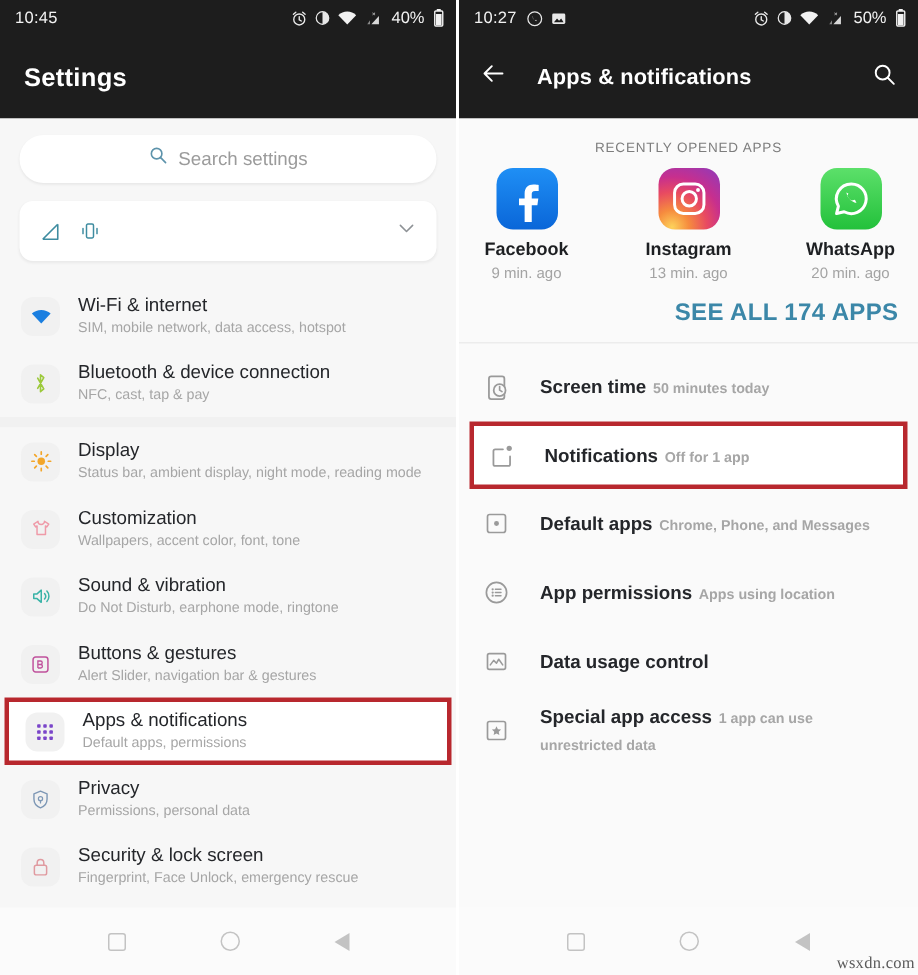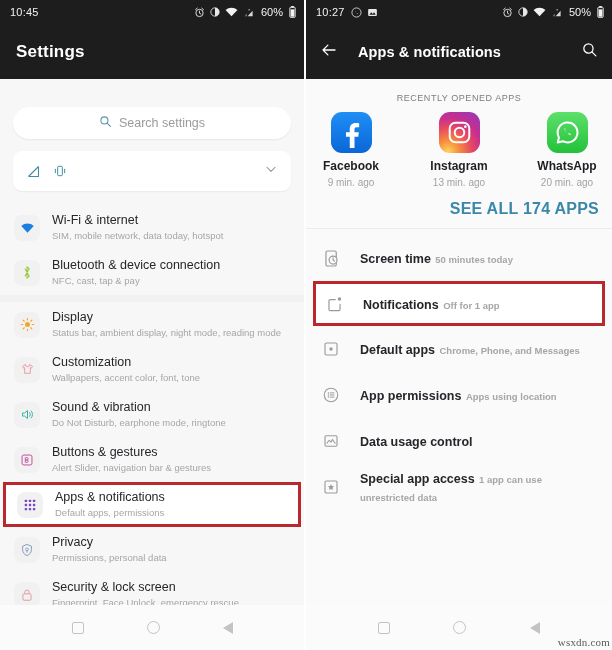--- a/index.html
+++ b/index.html
@@ -80,21 +80,21 @@
 
   
   .content {
     height: 571px;
     background: #f7f7f7;
     overflow: hidden;
     position: relative;
   }
   .content.right { background: #fafafa; }
 
-  .searchwrap { padding: 28px 13px 0 13px; }
+  .searchwrap { padding: 11px 13px 0 13px; }
   .searchbar {
     height: 32px;
     background: #ffffff;
     border-radius: 17px;
     display: flex;
     align-items: center;
     justify-content: center;
     gap: 7px;
     box-shadow: 0 1px 2px rgba(0,0,0,.07);
   }
@@ -307,21 +307,21 @@
               <path d="M12 17 1 5.5A16 16 0 0 1 23 5.5z" fill="#f2f2f2"></path>
             </svg>
         </span>
         <span class="sb-ico">
           <svg width="11" height="11" viewBox="0 0 24 24">
               <path d="M21 20H10L21 8z" fill="#d8d8d8"></path>
               <path d="M4 20h4V14z" fill="#8a8a8a"></path>
               <text x="11" y="8" font-size="9" fill="#e8e8e8" font-family="sans-serif">×</text>
             </svg>
         </span>
-        <span class="sb-pct">60%</span>
+        <span class="sb-pct">40%</span>
         <span class="sb-ico">
           <svg width="7" height="12" viewBox="0 0 10 18">
               <rect x="3" y="0" width="4" height="2" fill="#f2f2f2"></rect>
               <rect x="1" y="2" width="8" height="15" rx="1" fill="none" stroke="#f2f2f2" stroke-width="1.4"></rect>
               <rect x="2.2" y="5" width="5.6" height="11" fill="#f2f2f2"></rect>
             </svg>
         </span>
       </span>
     </div>
 
@@ -367,21 +367,21 @@
 
       <div class="group">
         <div class="row">
           <span class="ricon">
             <svg width="15" height="12" viewBox="0 0 24 18">
                 <path d="M12 16.5 2 5.8A15 15 0 0 1 22 5.8z" fill="#1b7fe0"></path>
               </svg>
           </span>
           <span class="rtext">
             <span class="rtitle">Wi-Fi &amp; internet</span>
-            <span class="rsub">SIM, mobile network, data today, hotspot</span>
+            <span class="rsub">SIM, mobile network, data access, hotspot</span>
           </span>
         </div>
         <div class="row">
           <span class="ricon">
             <svg width="12" height="15" viewBox="0 0 16 24">
                 <path d="M5 6.5 11.5 18 8 21V3l3.5 3L5 17.5" fill="none" stroke="#9cc93b" stroke-width="1.7" stroke-linejoin="round" stroke-linecap="round"></path>
               </svg>
           </span>
           <span class="rtext">
             <span class="rtitle">Bluetooth &amp; device connection</span>

